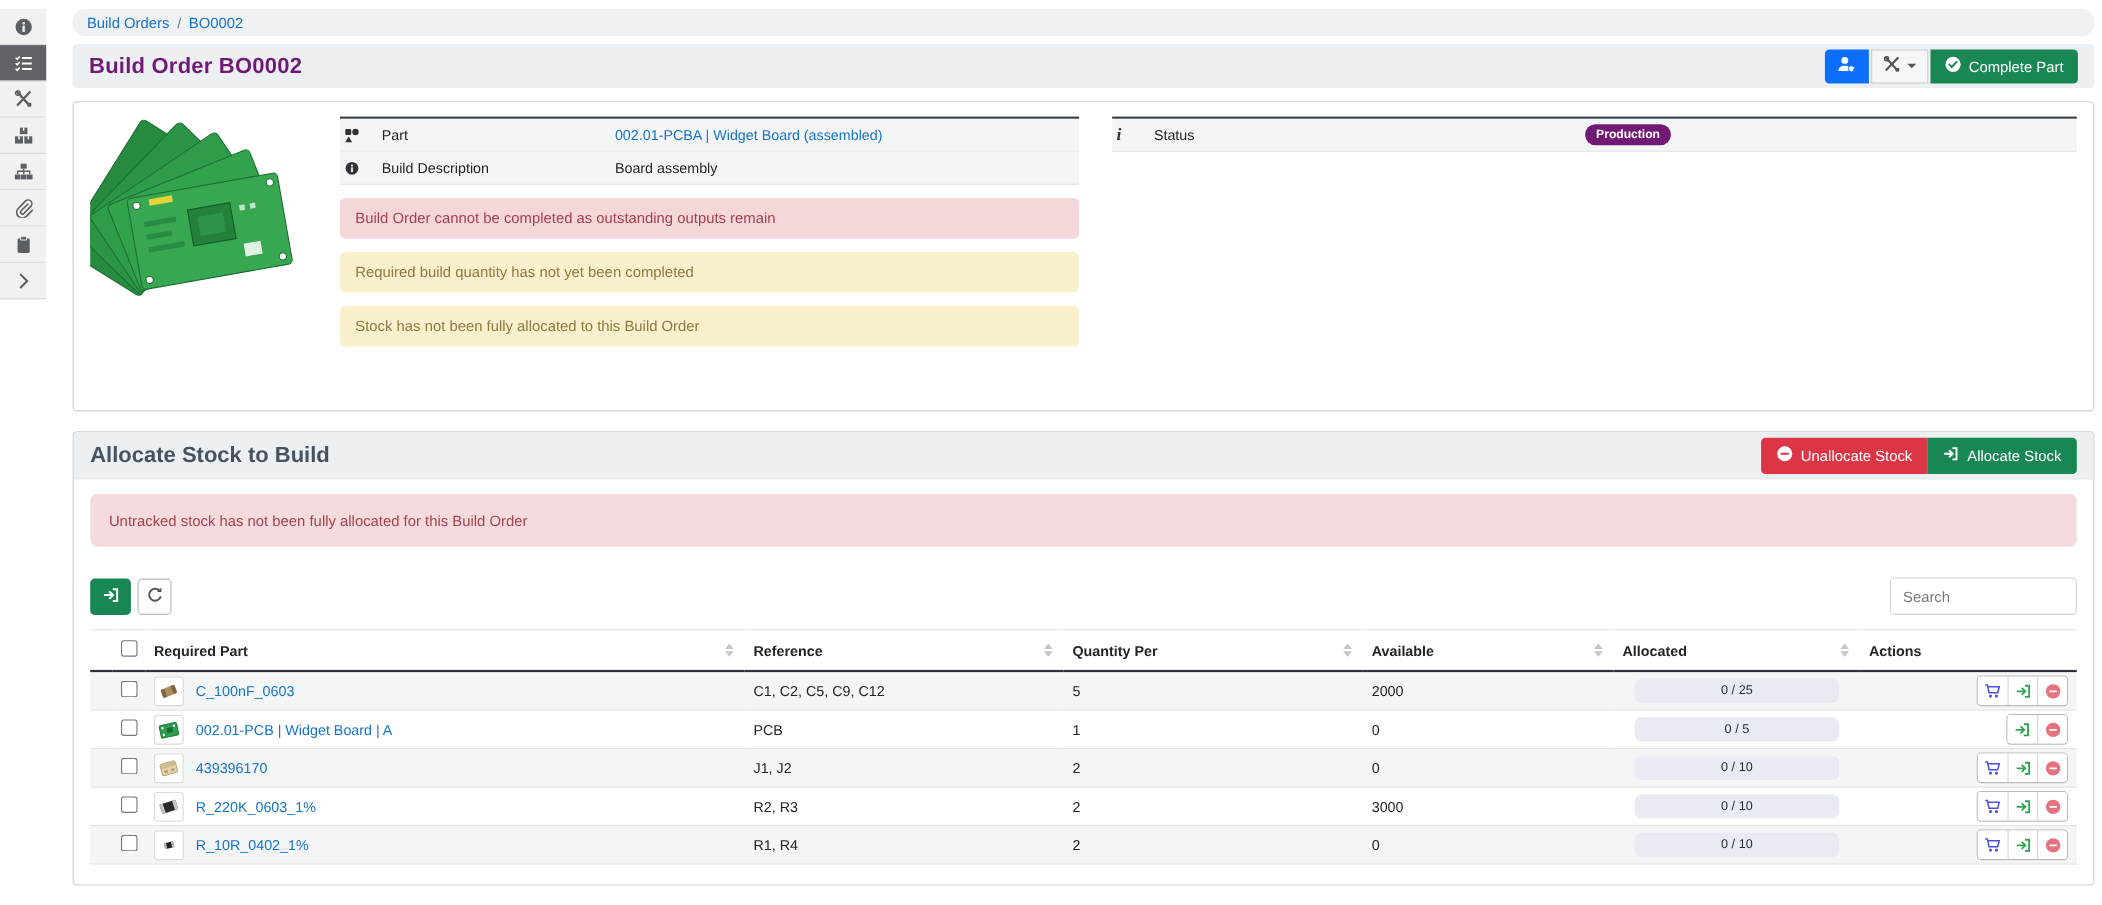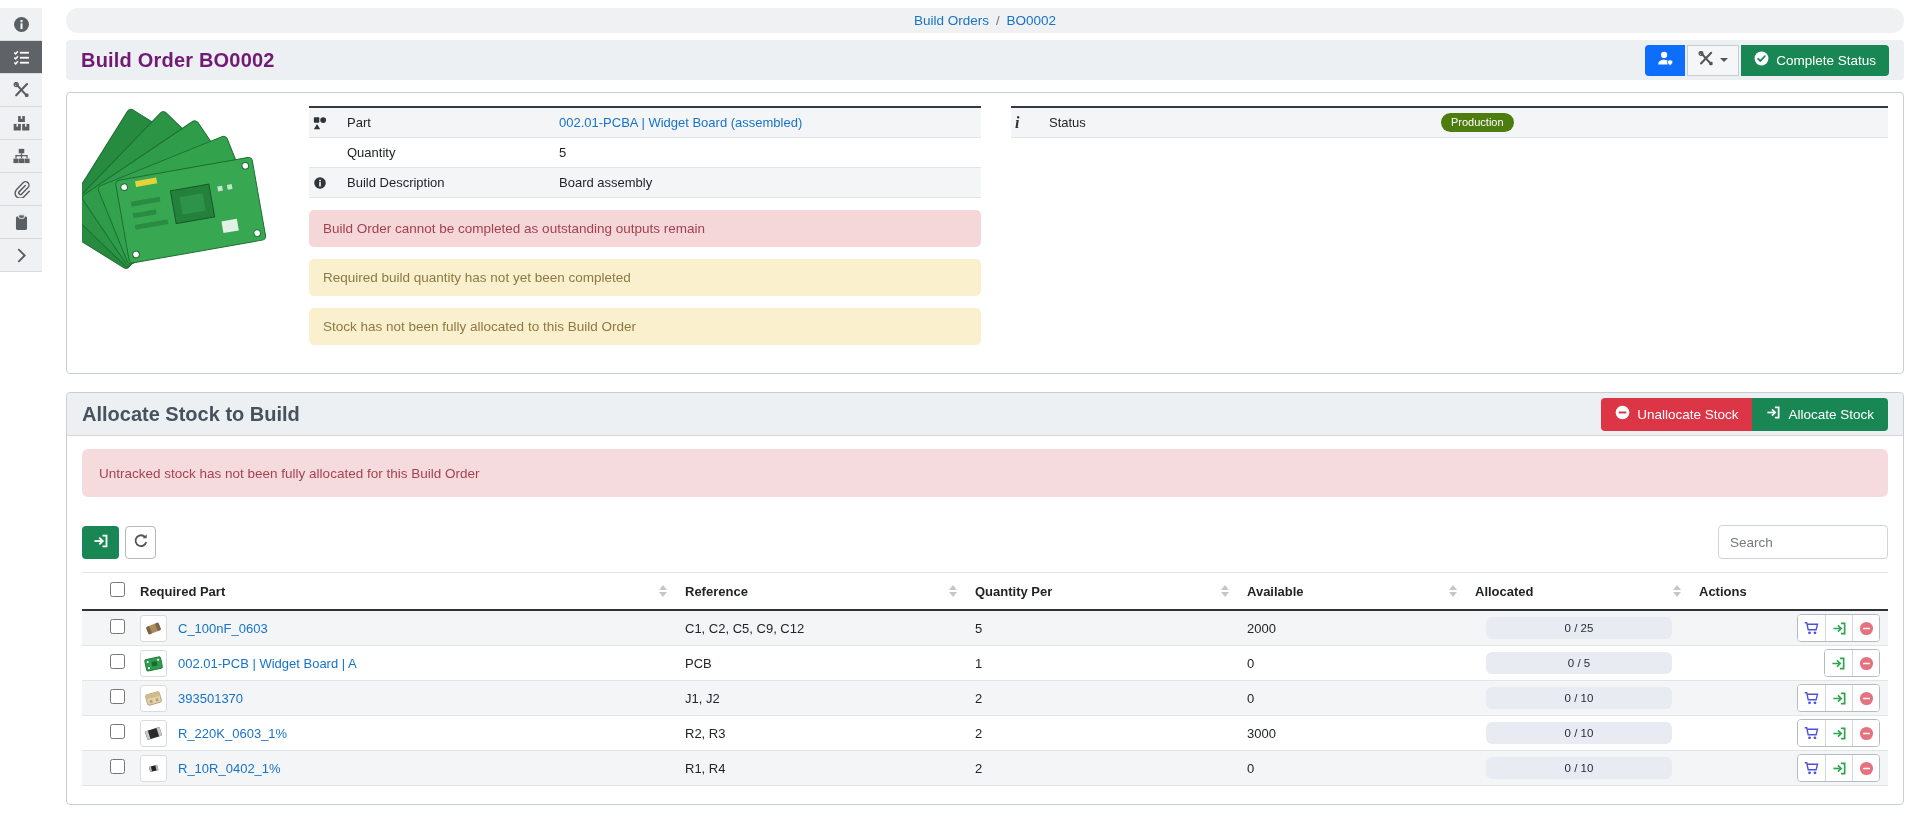--- a/index.html
+++ b/index.html
@@ -12,21 +12,21 @@
     display:flex; align-items:center; justify-content:center; cursor:pointer; }
   .side-item svg { width:17px; height:17px; }
   .side-item.active { background:#5f6266; }
   .side-item .ico { color:#5a5f64; display:flex; }
   .side-item.active .ico { color:#fff; }
 
   
   .main { position:absolute; left:66px; top:8px; width:1838px; }
 
   .breadcrumb-bar { height:25px; background:#eff1f3; border-radius:12px;
-    display:flex; align-items:center; padding:0 13px; gap:7px;justify-content:center; }
+    display:flex; align-items:center; padding:0 13px; gap:7px; }
   .breadcrumb-bar a { color:#1673ca; text-decoration:none; font-size:13.5px; }
   .breadcrumb-sep { color:#6c757d; }
 
   .page-header { margin-top:7px; height:40px; background:#edf0f2; border-radius:4px;
     display:flex; align-items:center; padding:0 15px; }
   .page-title { font-size:20px; font-weight:600; color:#701a75; letter-spacing:.2px; }
   .header-actions { margin-left:auto; display:flex; gap:2px; align-items:center; }
   .btn { border:none; display:inline-flex; align-items:center; justify-content:center;
     gap:7px; height:31px; font-size:13.5px; cursor:pointer; font-family:inherit; }
   .btn-admin { width:40px; background:#0d6efd; border-radius:4px 0 0 4px; }
@@ -46,21 +46,21 @@
     padding:0 4px; }
   .drow.striped { background:#f4f5f6; }
   .dicon { width:34px; display:flex; justify-content:flex-start; color:#2f3337; }
   .dicon svg { width:14px; height:14px; }
   .dlabel { width:212px; color:#212529; }
   .ov-right .dlabel { width:392px; }
   .dvalue { color:#212529; }
   a.link { color:#1673ca; text-decoration:none; cursor:pointer; }
   .i-letter { font-family:"Liberation Serif", serif; font-weight:bold; font-style:italic;
     font-size:16px; color:#2f3337; line-height:1; }
-  .badge-pill { background:#4d7c0f; color:#fff; font-size:11px; font-weight:normal;
+  .badge-pill { background:#701a75; color:#fff; font-size:11px; font-weight:bold;
     padding:3px 10px 4px; border-radius:10px; }
   .progressbox { width:150px; height:21px; background:#e9ebf3; border-radius:6px;
     display:flex; align-items:center; justify-content:center; font-size:11.5px; color:#1d2733; }
   .alert { margin-top:12px; height:37px; display:flex; align-items:center; padding:0 14px;
     border-radius:5px; font-size:13.5px; }
   .alert.danger { background:#f5d7da; color:#a3414e; }
   .alert.warning { background:#fbf0cd; color:#8b7a43; }
   .alerts { margin-top:6px; }
 
   
@@ -224,21 +224,21 @@
         </span>
         <span class="caret"></span>
       </button>
       <button class="btn btn-complete">
         <span class="ico">
           <svg viewBox="0 0 16 16" width="15" height="15">
               <circle cx="8" cy="8" r="7.4" fill="#fff"></circle>
               <path d="M4.4 8.3l2.3 2.3 4.8-5" stroke="#198754" stroke-width="1.9" fill="none" stroke-linecap="round"></path>
             </svg>
         </span>
-        <span>Complete Status</span>
+        <span>Complete Part</span>
       </button>
     </div>
   </div>
 
   <div class="panel overview">
     <div class="product-image">
       <svg viewBox="0 0 210 195" width="205" height="195">
         <g>
           <g transform="rotate(-58 55 165)">
               <rect x="50" y="72" width="142" height="86" rx="4" fill="#268a3f" stroke="#1d6e33"></rect>
@@ -278,25 +278,20 @@
           <span class="dicon">
             <svg viewBox="0 0 16 16">
                 <rect x="1" y="1.5" width="6.2" height="6.2" rx="1" fill="#2f3337"></rect>
                 <circle cx="11.6" cy="4.6" r="3.3" fill="#2f3337"></circle>
                 <path d="M4.6 9.2l3.6 6H1z" fill="#2f3337"></path>
               </svg>
           </span>
           <span class="dlabel">Part</span>
           <a class="dvalue link">002.01-PCBA | Widget Board (assembled)</a>
         </div>
-        <div class="drow">
-          <span class="dicon"></span>
-          <span class="dlabel">Quantity</span>
-          <span class="dvalue">5</span>
-        </div>
         <div class="drow striped">
           <span class="dicon">
             <svg viewBox="0 0 16 16">
                 <circle cx="8" cy="8" r="6.6" fill="#2f3337"></circle>
                 <rect x="7.1" y="4.2" width="1.8" height="1.9" fill="#fff"></rect>
                 <rect x="7.1" y="7" width="1.8" height="5" fill="#fff"></rect>
               </svg>
           </span>
           <span class="dlabel">Build Description</span>
           <span class="dvalue">Board assembly</span>
@@ -546,21 +541,21 @@
                   <span class="thumb">
                     <svg viewBox="0 0 28 28">
                       <g transform="rotate(-16 14 14)">
                         <rect x="6" y="8" width="16" height="12" rx="2" fill="#e3d2ad" stroke="#b5a071"></rect>
                         <rect x="6" y="8" width="16" height="5" rx="2" fill="#cfbc8e"></rect>
                         <rect x="9" y="15" width="3" height="3" fill="#b5a071"></rect>
                         <rect x="16" y="15" width="3" height="3" fill="#b5a071"></rect>
                       </g>
                     </svg>
                   </span>
-                  <a class="link">393501370</a>
+                  <a class="link">439396170</a>
                 </div>
               </td>
               <td>J1, J2</td>
               <td>2</td>
               <td>0</td>
               <td>
                 <div class="alloc-bar">0 / 10</div>
               </td>
               <td class="actions-cell"><div class="btn-group">
                   <button>

